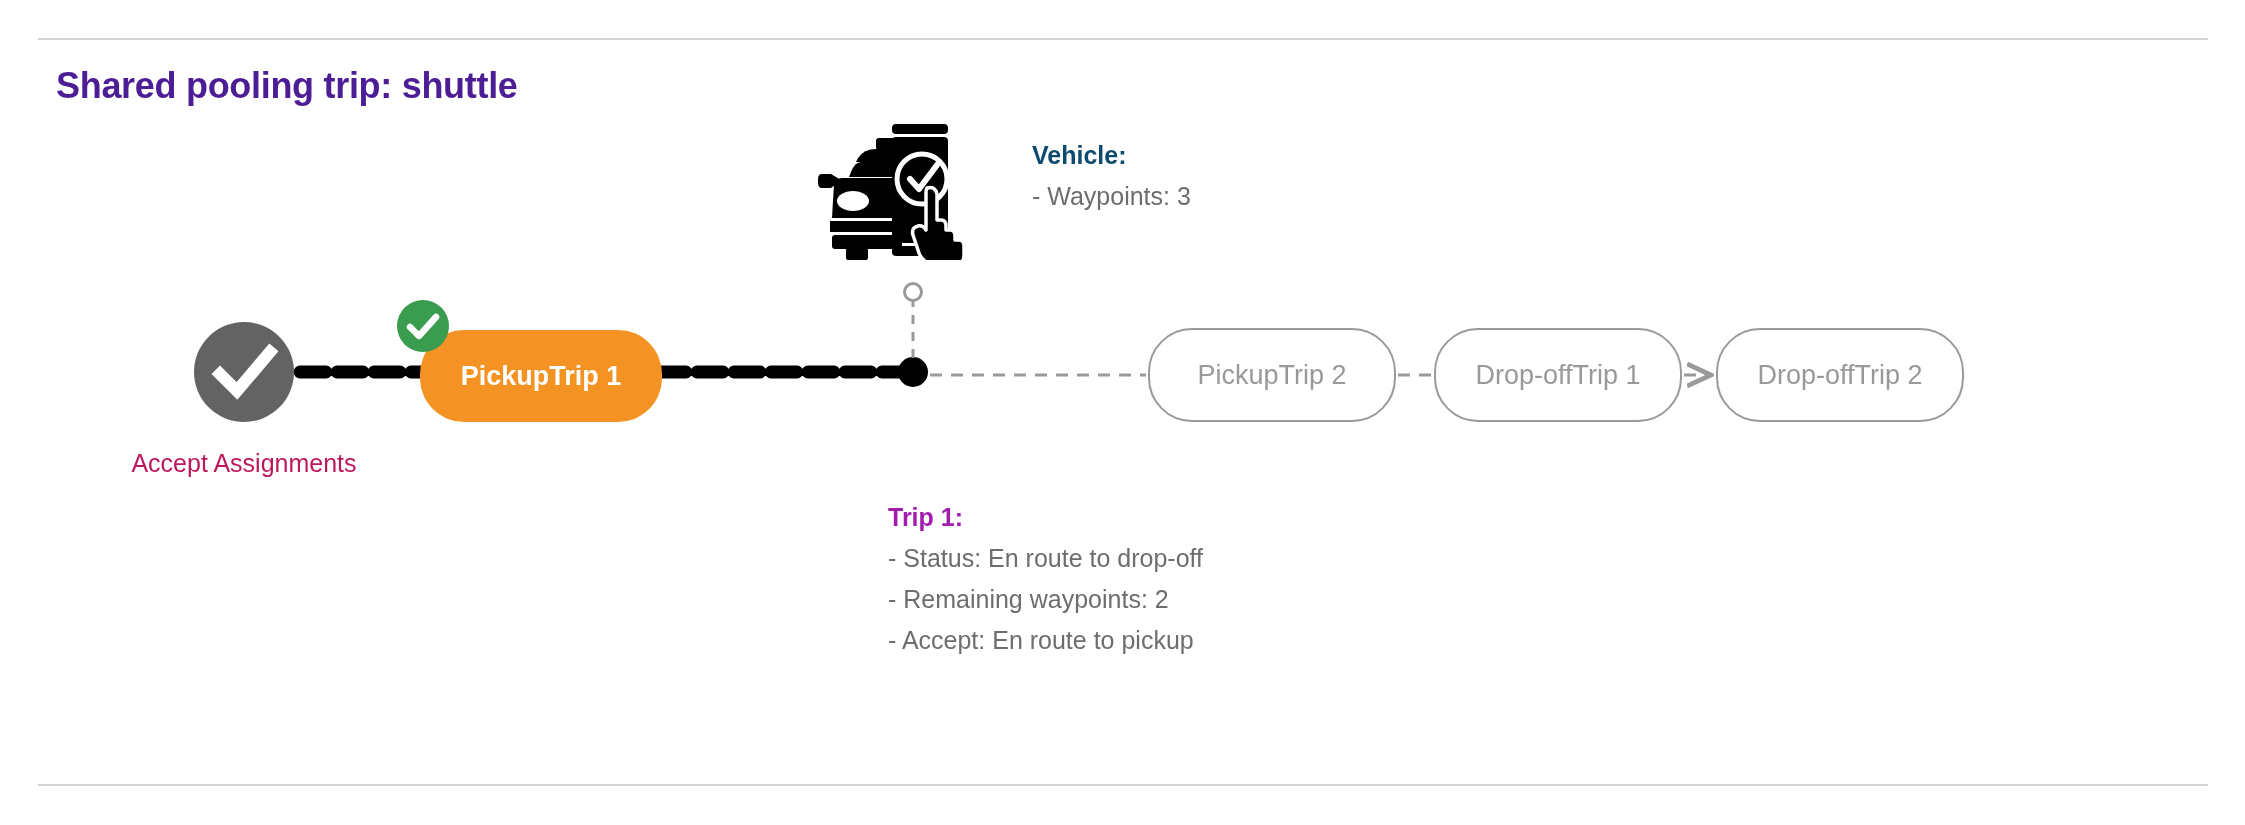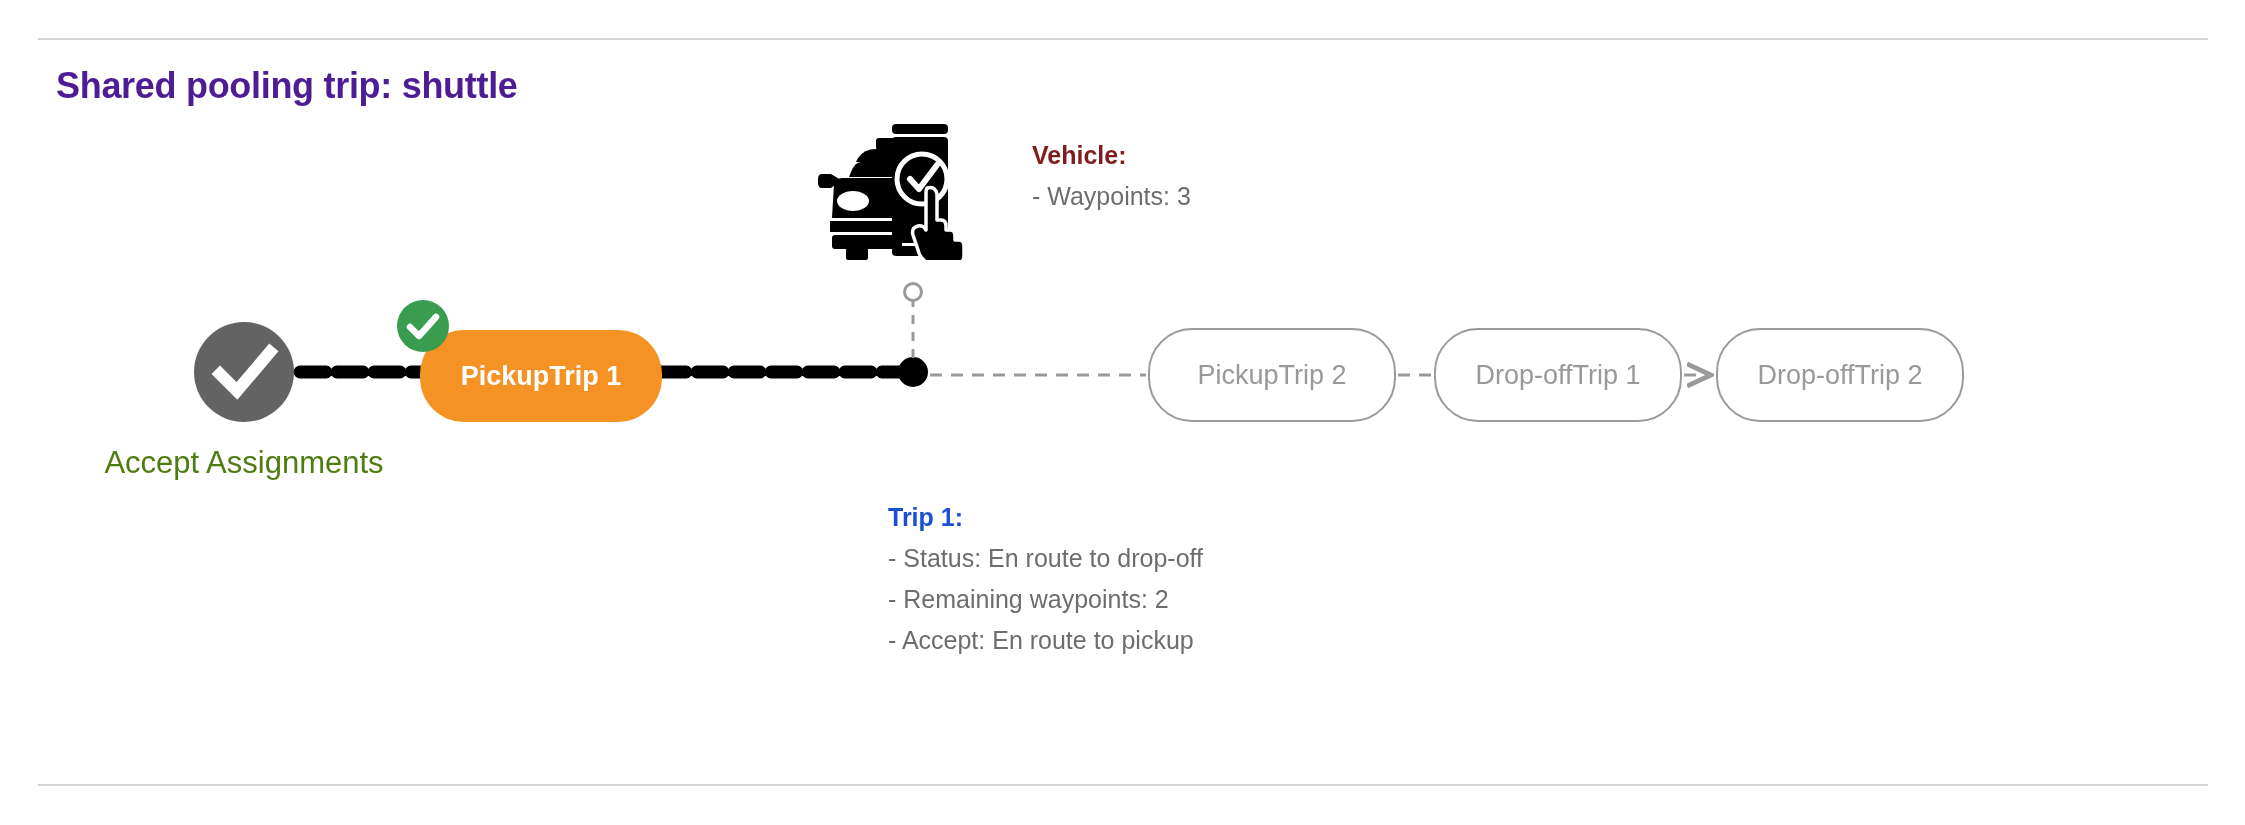--- a/index.html
+++ b/index.html
@@ -71,23 +71,23 @@
   .node-start .check {
     position: absolute;
     left: 0; top: 0;
   }
   .start-label {
     position: absolute;
     left: 94px;
     top: 443px;
     width: 300px;
     text-align: center;
-    font-size: 31px;
+    font-size: 25px;
     line-height: 40px;
-    color: #4d7c0f;
+    color: #be185d;
   }
 
   
   .pill {
     position: absolute;
     box-sizing: border-box;
     border-radius: 44px;
     display: flex;
     flex-direction: row;
     align-items: center;
@@ -140,36 +140,36 @@
     position: absolute;
     left: 1032px;
     top: 135px;
     font-size: 25px;
     line-height: 41px;
     color: #6d6d6d;
     white-space: nowrap;
   }
   .vehicle-info .hdr {
     font-weight: bold;
-    color: #7f1d1d;
+    color: #0c4a6e;
   }
 
   
   .trip-info {
     position: absolute;
     left: 888px;
     top: 497px;
     font-size: 25px;
     line-height: 41px;
     color: #6d6d6d;
     white-space: nowrap;
   }
   .trip-info .hdr {
     font-weight: bold;
-    color: #1d4ed8;
+    color: #a21caf;
   }
 </style>
 </head>
 <body>
 
 <div class="divider top"></div>
 
 <div class="page-title">Shared pooling trip: shuttle</div>
 
 <div class="flow">

